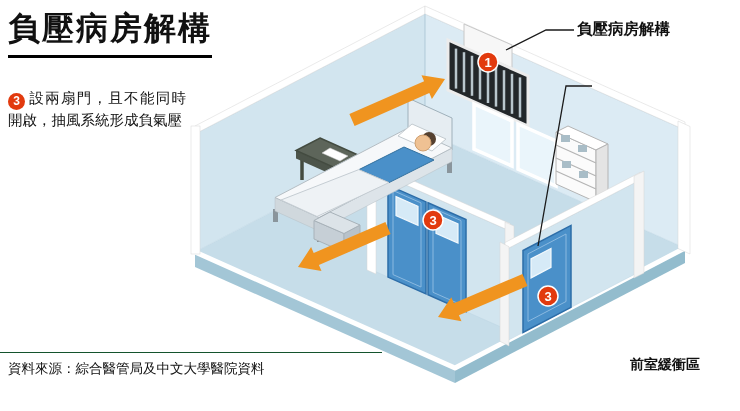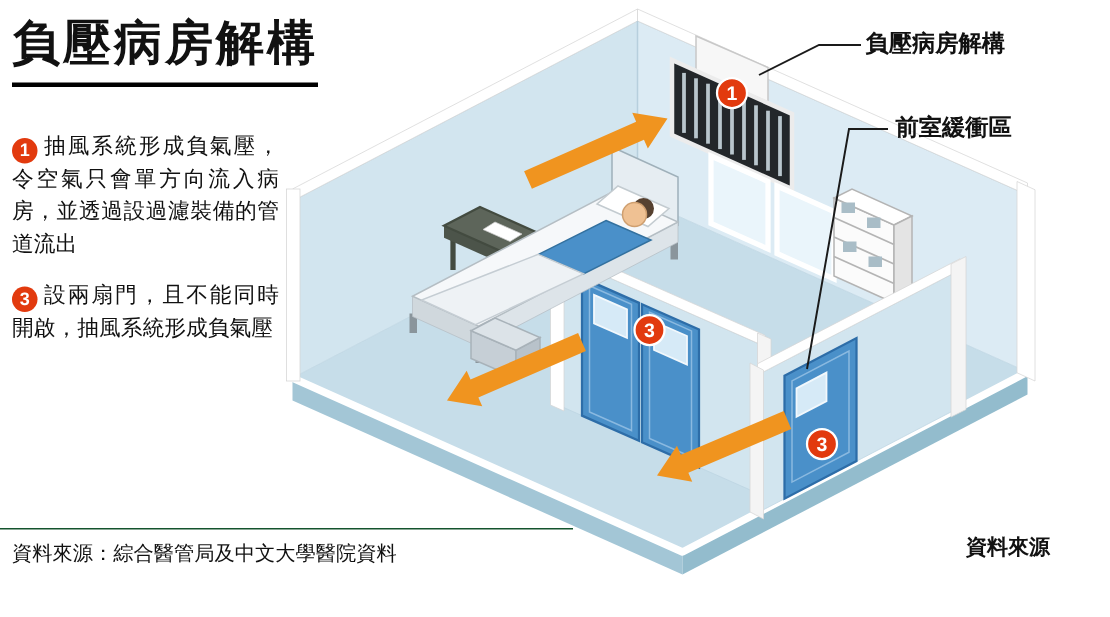--- a/index.html
+++ b/index.html
@@ -175,26 +175,22 @@
         <circle cx="548" cy="296" r="10" fill="#e23a0e" stroke="#ffffff" stroke-width="1.5"></circle>
         <text x="548" y="300.5" fill="#ffffff">3</text>
       </g>
     </g>
   </svg>
 
   <div class="page-title">負壓病房解構</div>
 
   <div class="legend">
     <div class="legend-item">
-      <span class="num-badge">1</span><span>抽風系統形成負氣壓，令空氣只會單方向流入病房，並透過設過濾裝備的管道流出</span>
-    </div>
-    <div class="legend-item">
       <span class="num-badge">3</span><span>設兩扇門，且不能同時開啟，抽風系統形成負氣壓</span>
     </div>
   </div>
 
   <div class="callout callout-duct">負壓病房解構</div>
-  <div class="callout callout-anteroom">前室緩衝區</div>
 
   <div class="source-block">資料來源：綜合醫管局及中文大學醫院資料</div>
-  <div class="credit">資料來源</div>
+  <div class="credit">前室緩衝區</div>
 
 </div>
 
 </body></html>

